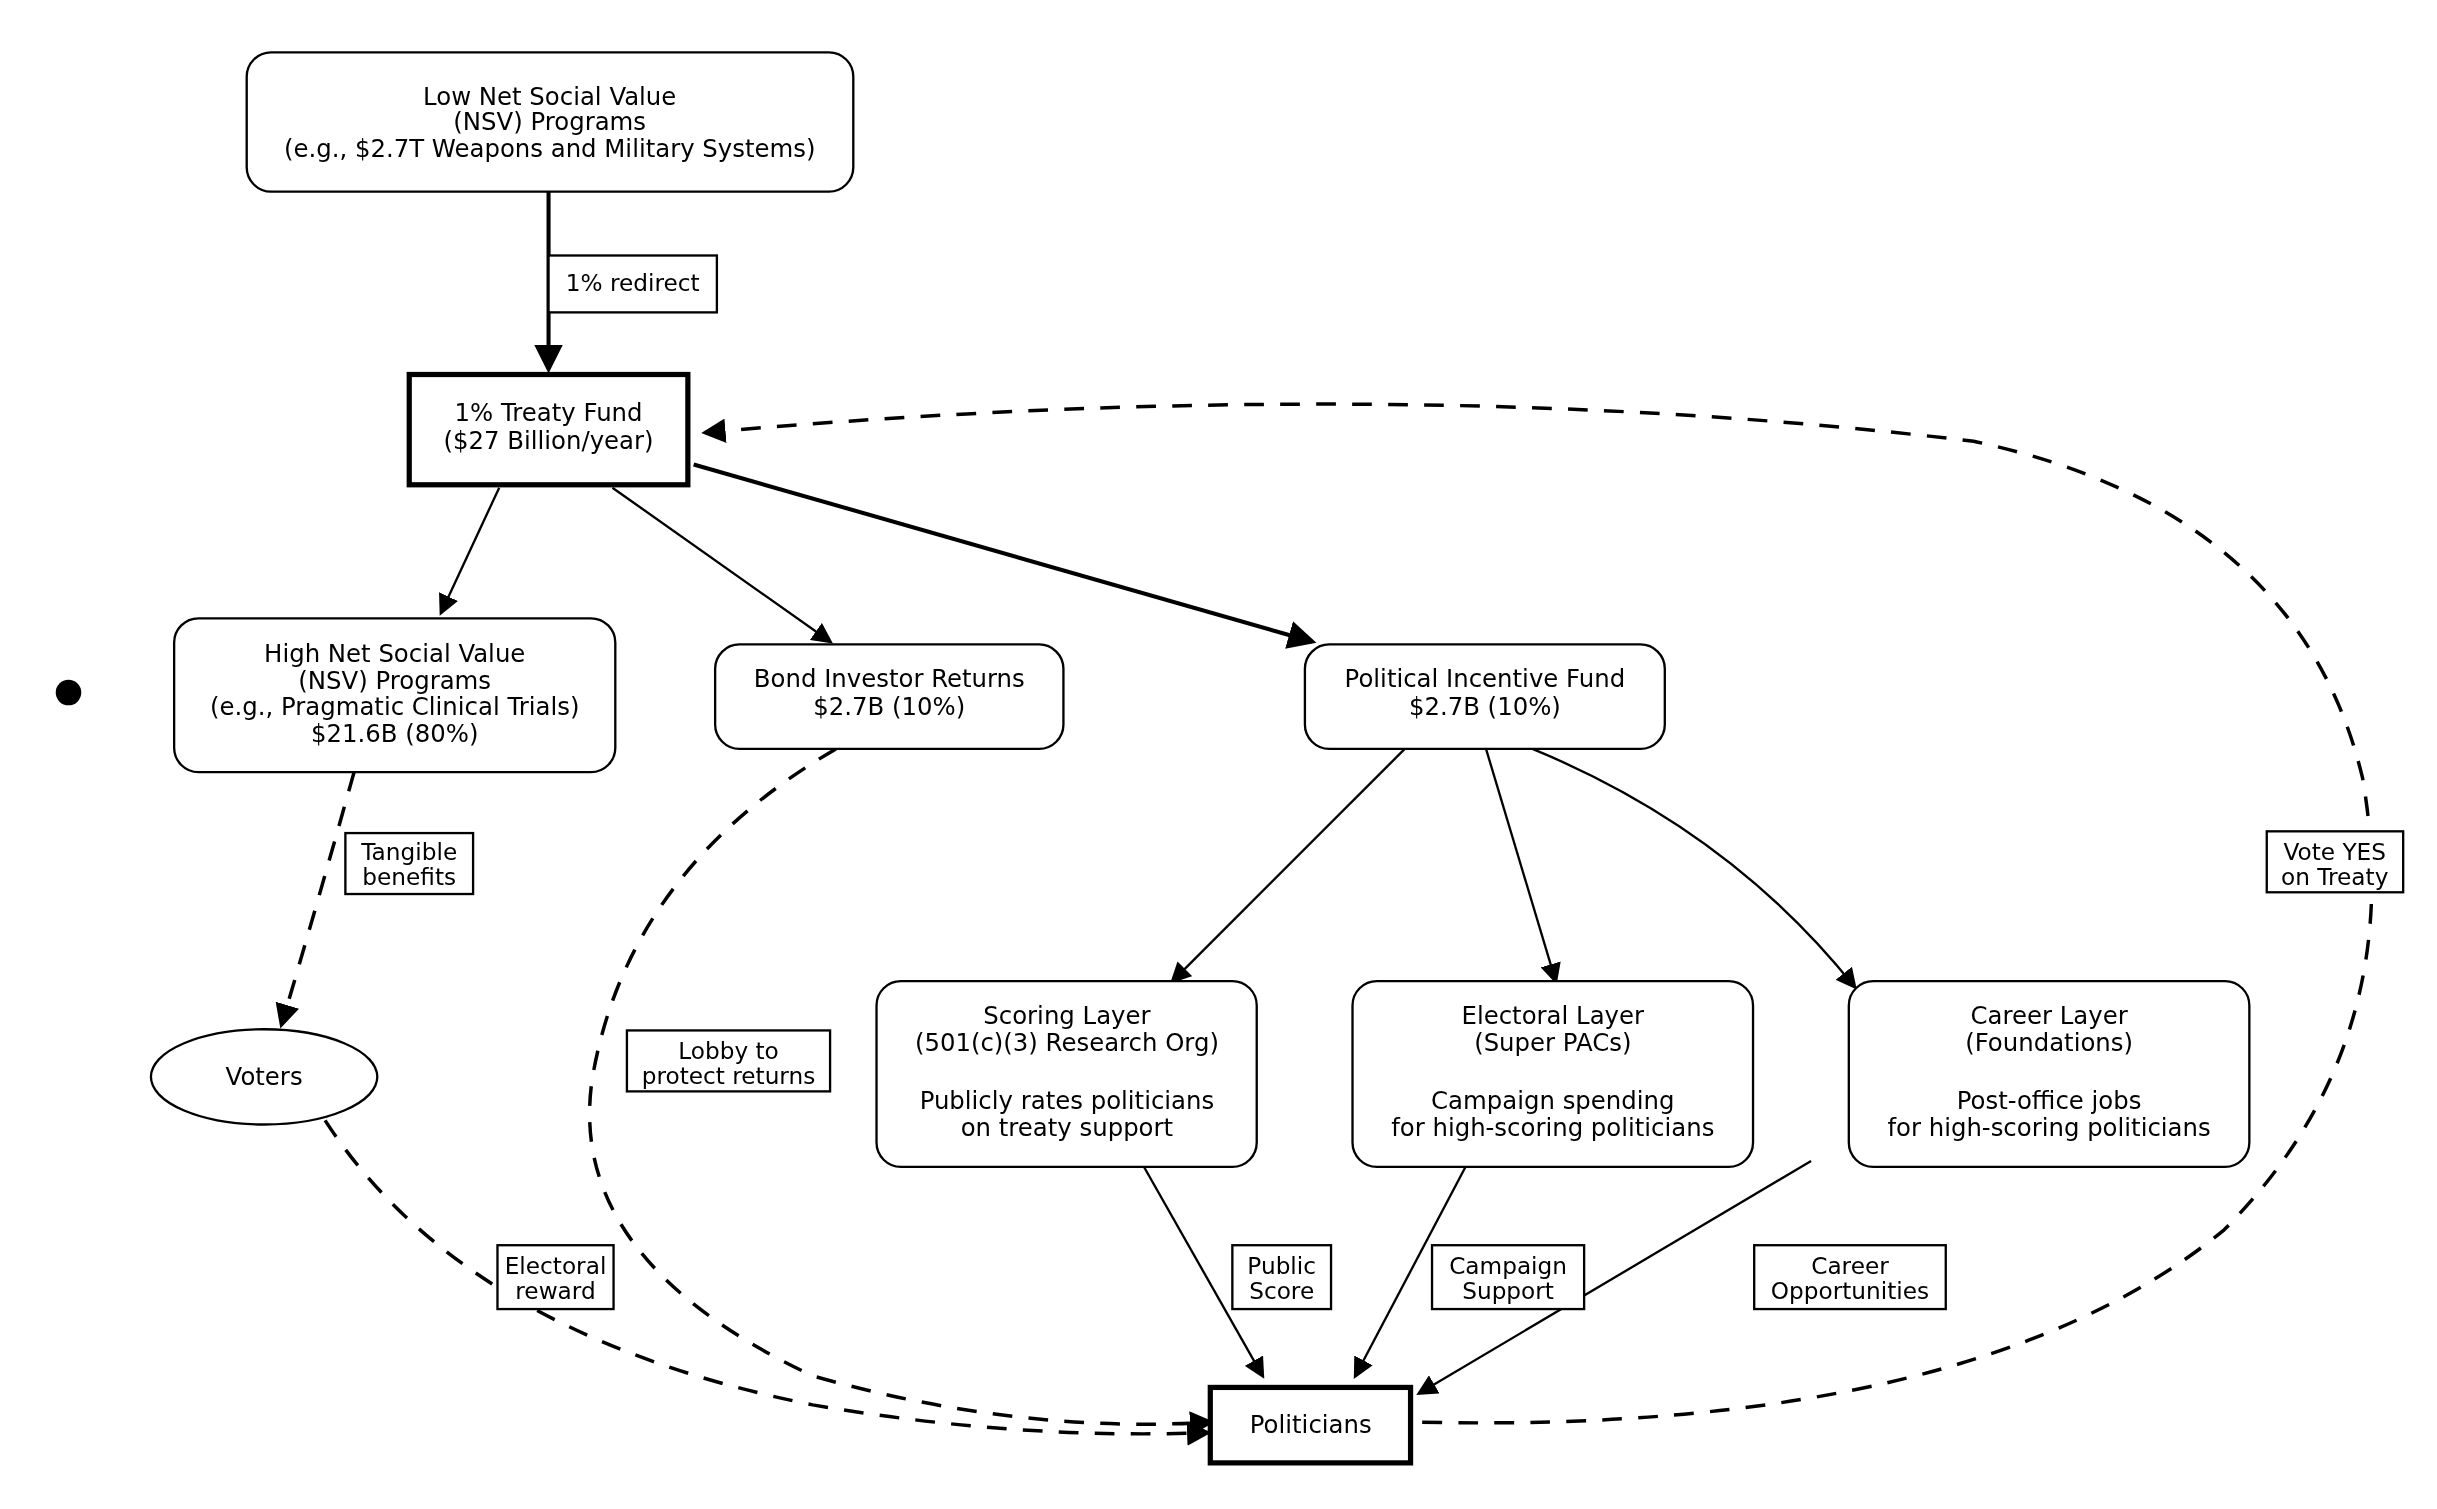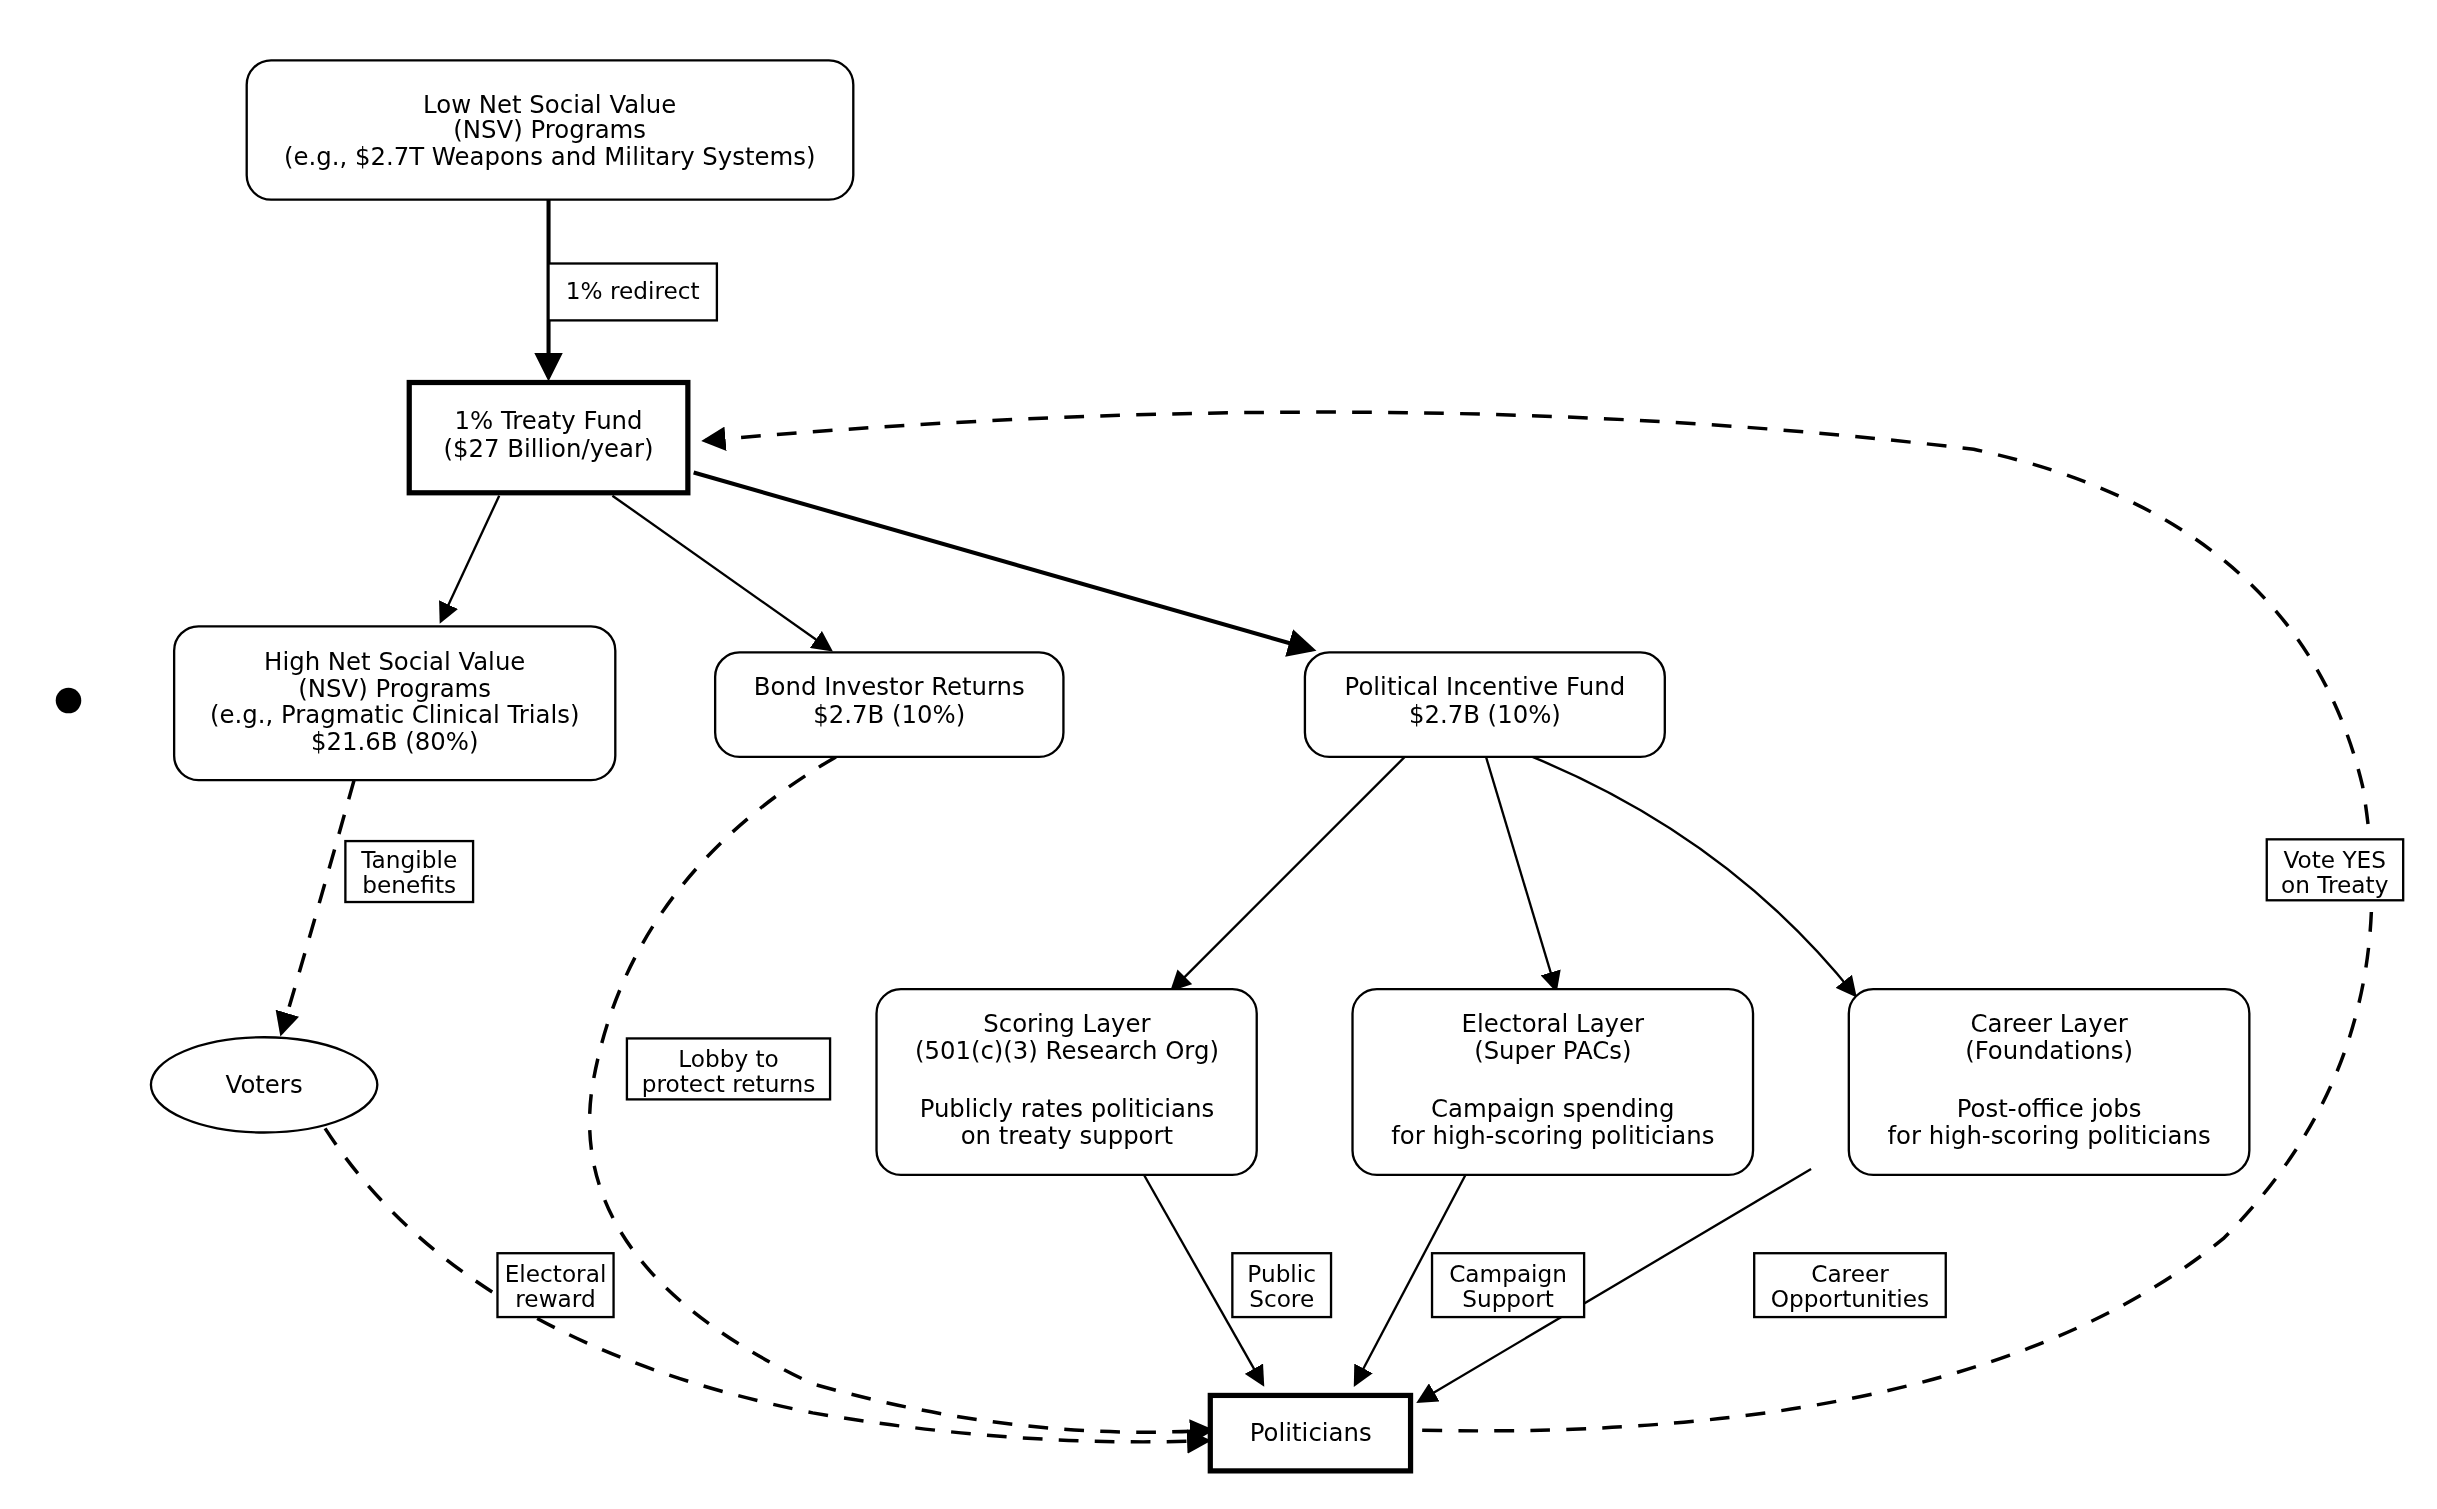--- a/index.html
+++ b/index.html
@@ -11,21 +11,20 @@
     width: 2438px;
     height: 1510px;
     font-family: "DejaVu Sans", sans-serif;
     overflow: hidden;
   }
   #canvas {
     position: relative;
     width: 2438px;
     height: 1078px;
     background: #ffffff;
-    margin-top: 8px;
   }
   svg#diagram {
     position: absolute;
     top: 0;
     left: 0;
     width: 2438px;
     height: 1510px;
   }
   .node-shape {
     fill: #ffffff;

